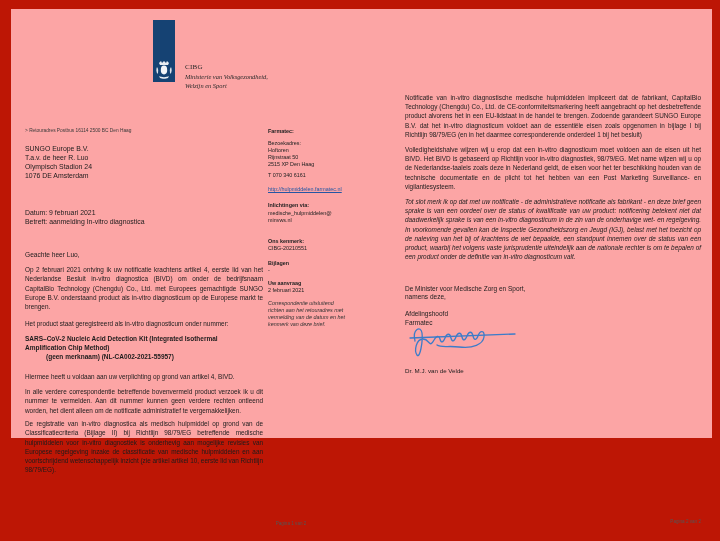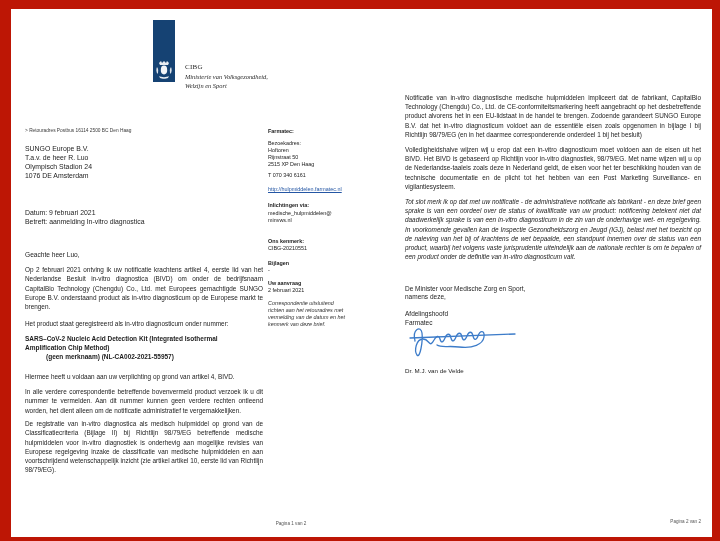--- a/index.html
+++ b/index.html
@@ -4,22 +4,22 @@
 <style>
   * { margin:0; padding:0; box-sizing:border-box; }
   body {
     width:720px; height:541px; position:relative; overflow:hidden;
     background:#bd1605;
     font-family:"Liberation Sans", sans-serif;
     color:#1c1c1c;
     -webkit-font-smoothing:antialiased;
   }
   .sheet {
-    position:absolute; left:11px; top:9px; width:701px; height:528px;
-    background:#ffffff;
+    position:absolute; left:11px; top:9px; width:701px; height:429px;
+    background:#fca5a5;
   }
   .abs { position:absolute; }
 
   
   .logo-bar { left:142px; top:11px; width:22px; height:62px; background:#154273; }
   .logo-emblem { position:absolute; left:2px; top:40px; width:18px; height:20px; }
   .logo-org { left:174px; top:54px; font-family:"Liberation Serif", serif; font-size:7px; color:#2a2a2a; letter-spacing:0.3px; }
   .logo-min1 { left:174px; top:64px; }
   .logo-min2 { left:174px; top:73px; }
   .logo-min1, .logo-min2 { font-family:"Liberation Serif", serif; font-style:italic; font-size:6.4px; color:#2a2a2a; }

